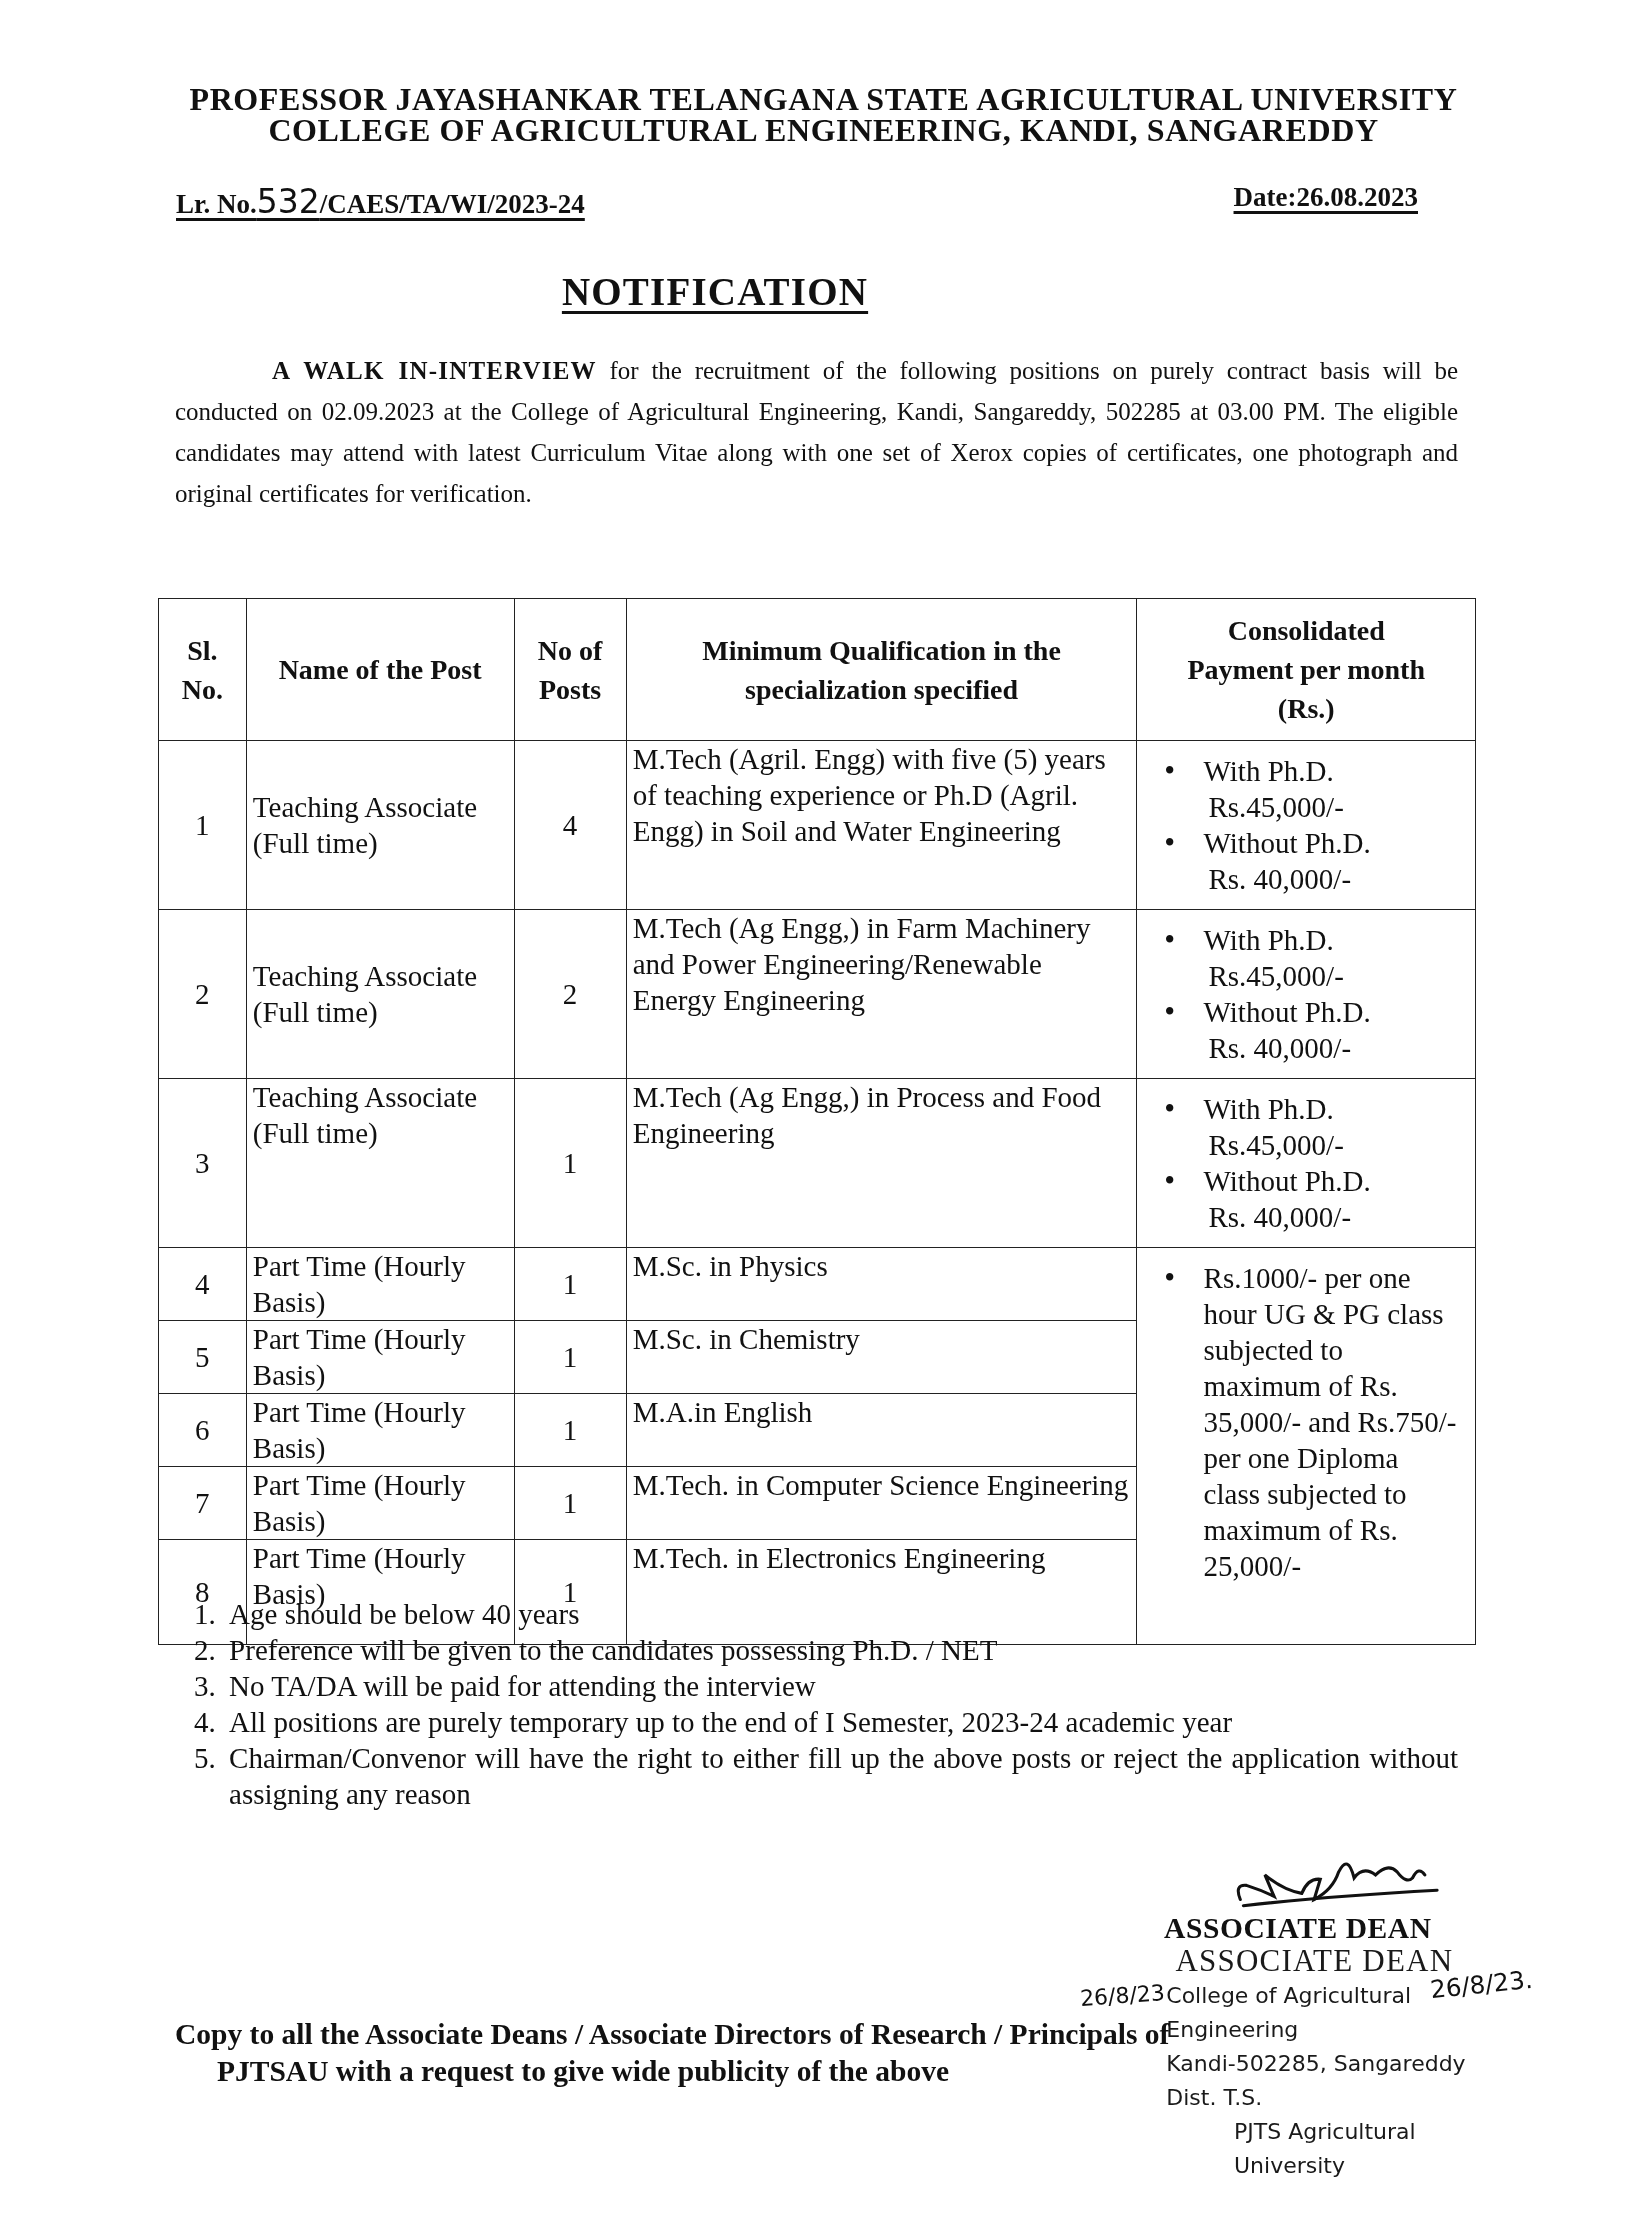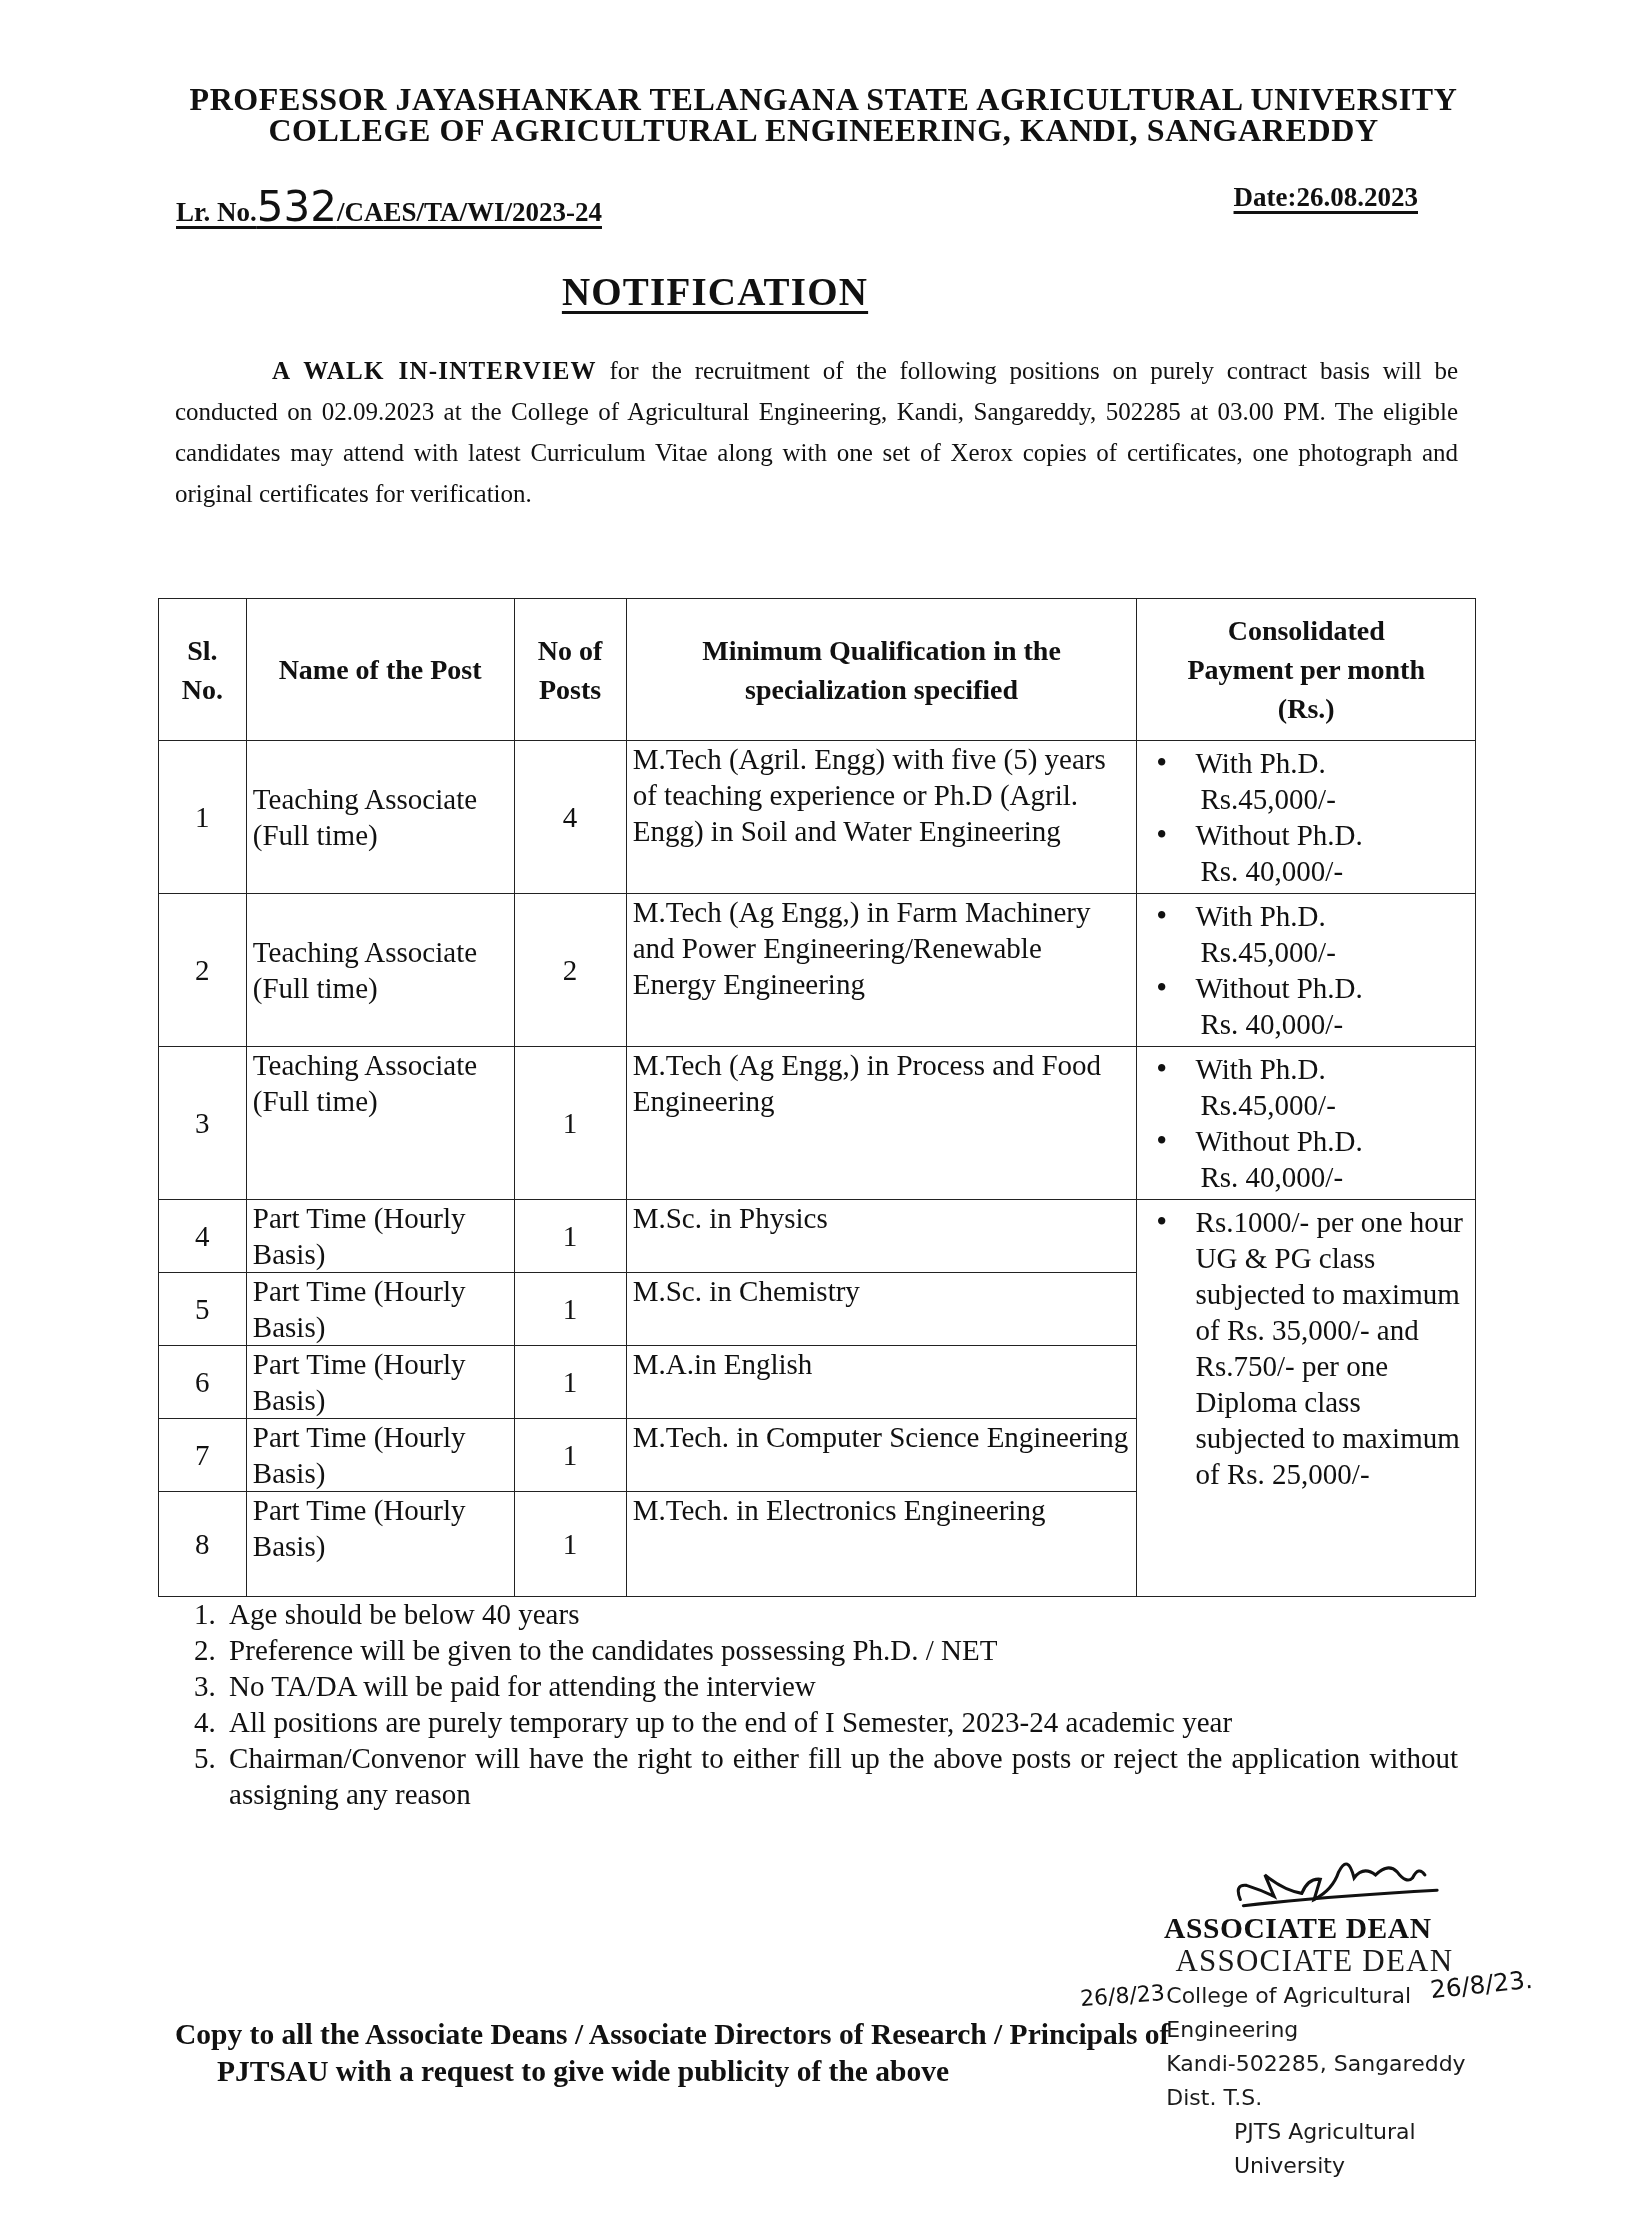--- a/index.html
+++ b/index.html
@@ -5,40 +5,40 @@
   html, body { margin:0; padding:0; background:#ffffff; }
   body { width:1647px; height:2227px; position:relative; overflow:hidden;
          font-family:"Liberation Serif", "DejaVu Serif", serif; color:#111; }
   .abs { position:absolute; }
   .hdr { left:0; width:1647px; text-align:center; font-weight:bold; font-size:32px;
          letter-spacing:0.6px; transform:scaleX(1.0); }
   .hdr1 { top:81px; }
   .hdr2 { top:112px; }
   .lrno { left:176px; top:182px; font-weight:bold; font-size:27px; text-decoration:underline;
           text-decoration-thickness:2.5px; text-underline-offset:4.9px; }
-  .lrno .hand { font-family:"DejaVu Sans", sans-serif; font-weight:normal; font-size:42px; }
+  .lrno .hand { font-family:"DejaVu Sans", sans-serif; font-weight:normal; font-size:33px; }
   .date { right:229px; top:182px; font-weight:bold; font-size:27px; text-decoration:underline;
           text-decoration-thickness:2.5px; text-underline-offset:4.9px; }
   .title { left:0; width:1430px; top:269px; text-align:center; font-weight:bold; font-size:39px;
            letter-spacing:1.2px; }
   .title span { text-decoration:underline; text-decoration-thickness:3.1px; text-underline-offset:6.1px; }
   .para { left:175px; width:1283px; top:350px; font-size:25px; line-height:41px; text-align:justify;
           text-indent:97px; }
   .para .lead { font-weight:bold; letter-spacing:1.2px; }
 
   table.posts { position:absolute; left:158px; top:598px; width:1318px; border-collapse:collapse;
                 font-size:29px; line-height:36px; }
   table.posts td, table.posts th { border:1.8px solid #222; vertical-align:middle; padding:0 6.1px; }
   table.posts th { font-weight:bold; text-align:center; font-size:28px; line-height:39px; }
   .c-sl { width:81px; text-align:center; }
   .c-name { width:282px; }
   .c-num { width:106px; text-align:center; }
   .c-qual { width:503px; vertical-align:top !important; padding-top:0; }
   .c-pay { width:284px; vertical-align:top !important; }
-  .pay-list { list-style:none; margin:4px; padding:0; }
+  .pay-list { list-style:none; margin:12px; padding:0; }
   .pay-list li { position:relative; padding-left:48px; }
   .pay-list li::before { content:"\2022"; position:absolute; left:8.6px; top:0; font-size:31px; }
   .pay-list .amt { display:block; padding-left:4.9px; }
 
   .notes { left:175px; top:1596px; width:1283px; font-size:29px; line-height:36px; }
   .notes ol { margin:0; padding-left:48px; }
   .notes li { padding-left:6.1px; text-align:justify; }
 
   .sig { left:1228px; top:1841px; width:246px; height:74px; }
   .dean1 { left:1164px; top:1912px; font-weight:bold; font-size:29.5px; letter-spacing:0.6px; }

